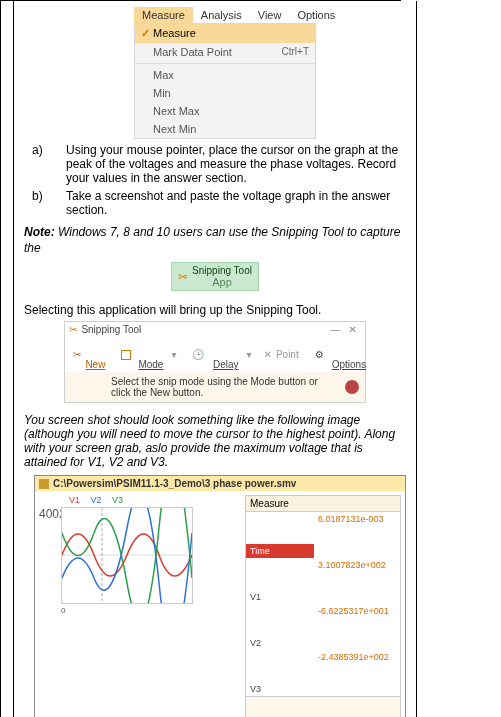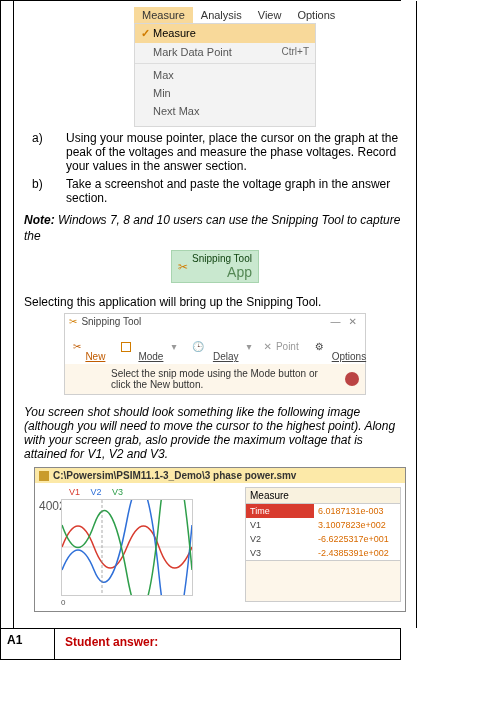--- a/index.html
+++ b/index.html
@@ -134,22 +134,21 @@
     margin: 4px auto;
   }
   .app-chip .scissors {
     color: #d07b00;
     margin-right: 4px;
     font-size: 12px;
   }
   .app-chip .sub {
     display: block;
     color: #558855;
-    font-size: 14px;
-    text-align: right;
+    font-size: 11px;
   }
   .app-chip-wrap {
     text-align: center;
     margin: 2px 0 8px 0;
   }
 
   
   .snip-win {
     width: 300px;
     margin: 4px auto 10px auto;
@@ -274,20 +273,21 @@
   .psim-table .trow {
     display: flex;
   }
   .psim-table .trow div {
     padding: 2px 4px;
   }
   .psim-table .trow .k {
     width: 60px;
     color: #444;
     background: #fff;
+    margin-top: 32px;
   }
   .psim-table .trow .v {
     flex: 1;
     color: #d86a00;
     background: #fff;
   }
   .psim-table .trow.hdr2 .k { background: #d83b2e; color: #fff; }
   .psim-table .trow.hdr2 .v { background: #fff; }
   .psim-pad {
     height: 40px;
@@ -336,20 +336,21 @@
           <div class="item">
             <span class="check"></span>
             <span class="lbl">Min</span>
           </div>
           <div class="item">
             <span class="check"></span>
             <span class="lbl">Next Max</span>
           </div>
           <div class="item">
             <span class="check"></span>
+            <span class="lbl">Next Min</span>
           </div>
         </div>
       </div>
 
       <div class="list-block">
         <div class="list-item">
           <div class="marker">a)</div>
           <div class="txt">Using your mouse pointer, place the cursor on the graph at the peak of the voltages and measure the phase voltages. Record your values in the answer section.</div>
         </div>
         <div class="list-item">

